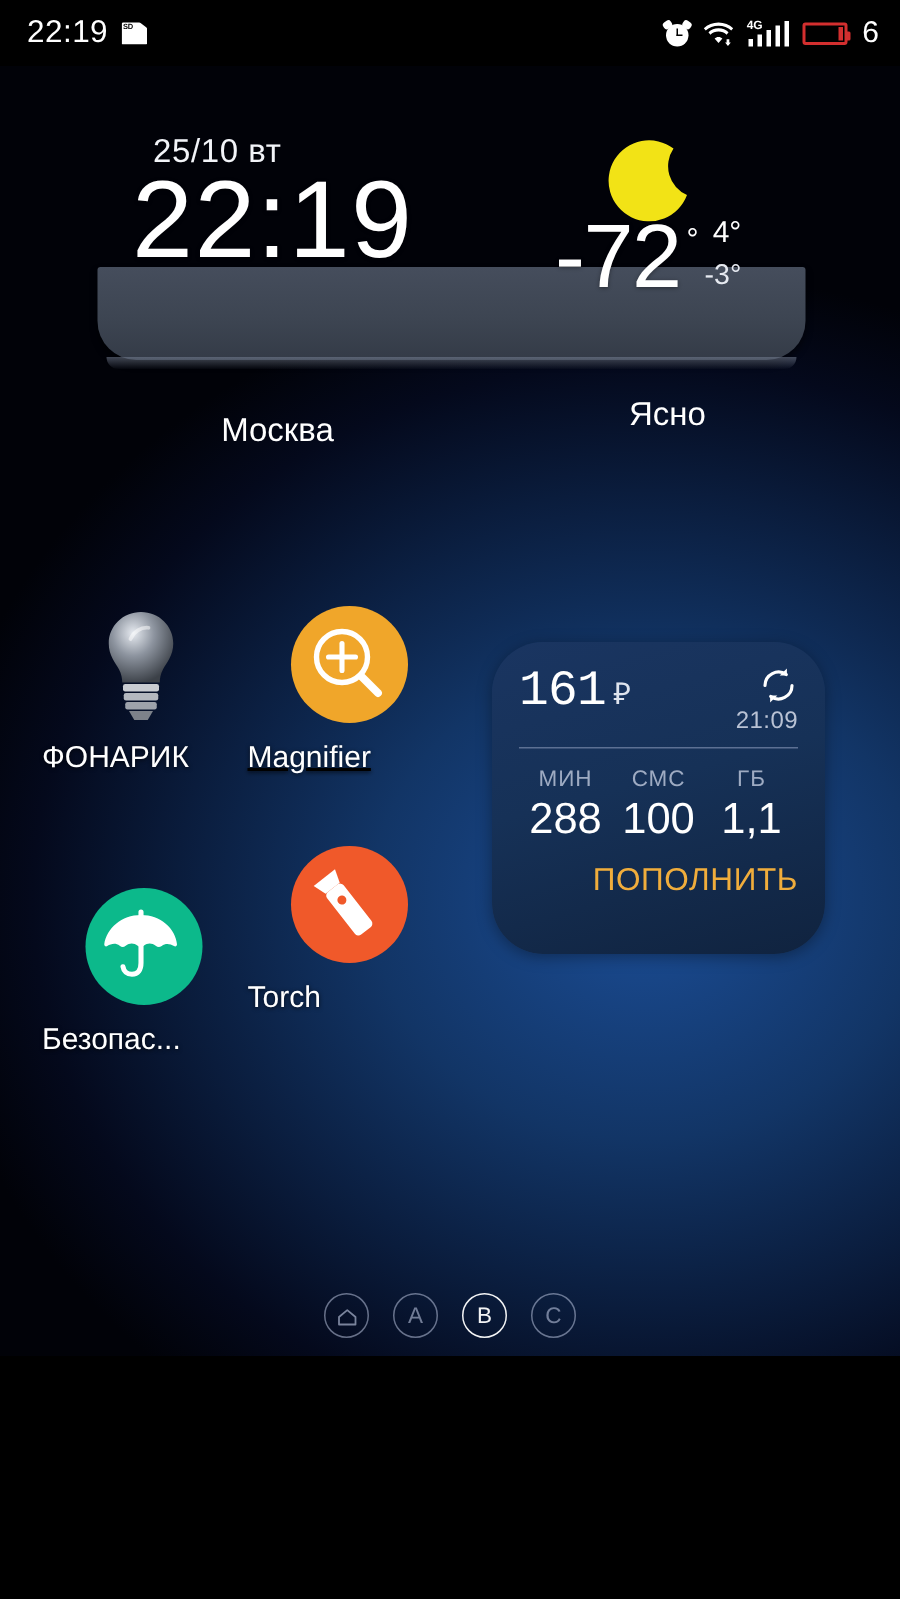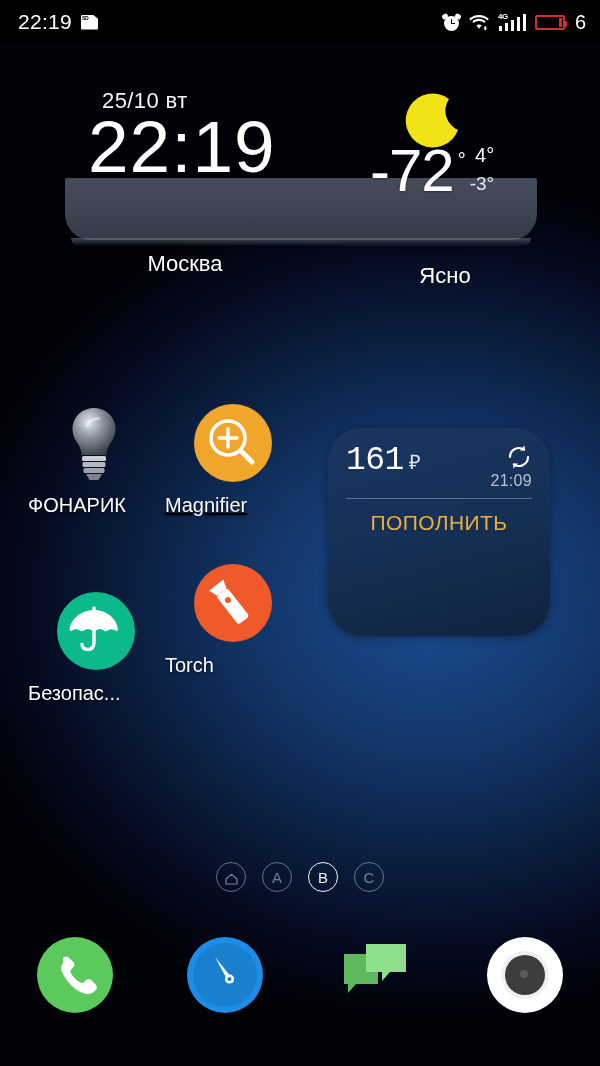--- a/index.html
+++ b/index.html
@@ -4,21 +4,21 @@
 <style>
   * { box-sizing: border-box; margin: 0; padding: 0; }
   html, body {
     width: 600px; height: 1066px;
     background: #000;
     font-family: "Liberation Sans", sans-serif;
     overflow: hidden;
   }
   #screen {
     position: relative;
-    width: 600px; height: 1066px;
+    width: 600px; height: 904px;
     background:
       radial-gradient(ellipse 480px 420px at 430px 600px, #1b4d96 0%, #123566 38%, #0a1c3c 65%, #04091c 85%, #010208 100%),
       #000;
     overflow: hidden;
   }
   
   #status-bar {
     position: absolute; top: 0; left: 0;
     width: 600px; height: 44px;
     background: #000;
@@ -124,21 +124,21 @@
     font-size: 60px; font-weight: 300; color: #fff; line-height: .95; letter-spacing: -1px;
     text-shadow: 0 1px 3px rgba(0,0,0,.4);
   }
   #temp-deg {
     font-size: 20px; color: #fff; margin-left: 4px; margin-top: 7px;
   }
   #temp-hl { margin-left: 4px; margin-top: 2px; }
   #temp-high { font-size: 20px; color: #fff; display: block; text-align: right; }
   #temp-low { font-size: 19px; color: #e6e9f0; display: block; text-align: right; margin-top: 6px; }
   #city-label {
-    position: absolute; left: 0; top: 167px; width: 370px; text-align: center;
+    position: absolute; left: 0; top: 190px; width: 370px; text-align: center;
     font-size: 22px; color: #fff;
   }
   #cond-label {
     position: absolute; left: 330px; top: 179px; width: 230px; text-align: center;
     font-size: 22px; color: #fff;
   }
 
   
   .app {
     position: absolute; width: 132px; text-align: left; z-index: 5;
@@ -172,21 +172,21 @@
   #refresh-icon { width: 26px; height: 26px; margin-left: auto; }
   #bal-time { font-size: 16px; color: #b9c2d4; margin-top: 2px; letter-spacing: .3px;}
   #bal-divider {
     height: 1px; background: #5c7093; margin: 8px 0 0 0; width: 100%;
   }
   #bal-stats { display: flex; margin-top: 12px; }
   .stat { flex: 1; text-align: center; }
   .stat .stat-label { font-size: 15px; color: #9eabc2; letter-spacing: .6px; }
   .stat .stat-value { font-size: 29px; color: #fff; margin-top: 2px; font-weight: 400; }
   #bal-action {
-    margin-top: 12px; text-align: center;
+    margin-top: 12px; text-align: right;
     font-size: 21px; color: #f0ad3c; letter-spacing: .4px;
   }
 
   
   #page-dots {
     position: absolute; left: 0; top: 862px; width: 600px;
     display: flex; justify-content: center; gap: 16px; z-index: 5;
   }
   .dot {
     width: 30px; height: 30px; border-radius: 50%;
@@ -353,20 +353,34 @@
             <path d="M18.6 1.6l0 4.8-4.8 0z" fill="#fff"></path>
             <path d="M7.4 24.4l0-4.8 4.8 0z" fill="#fff"></path>
           </svg>
         </div>
         <div id="bal-time">21:09</div>
       </div>
     </div>
 
     <div id="bal-divider"></div>
 
+    <div id="bal-stats">
+      <div class="stat">
+        <div class="stat-label">МИН</div>
+        <div class="stat-value">288</div>
+      </div>
+      <div class="stat">
+        <div class="stat-label">СМС</div>
+        <div class="stat-value">100</div>
+      </div>
+      <div class="stat">
+        <div class="stat-label">ГБ</div>
+        <div class="stat-value">1,1</div>
+      </div>
+    </div>
 
     <div id="bal-action">ПОПОЛНИТЬ</div>
   </div>
 
   <div id="page-dots">
     <div class="dot">
       <span class="home-glyph">
         <svg width="13" height="12" viewBox="0 0 13 12">
           <path d="M1 6l5.5-4.6L12 6v5H1z" fill="none" stroke="rgba(200,210,235,.6)" stroke-width="1.2" stroke-linejoin="round"></path>
         </svg>

